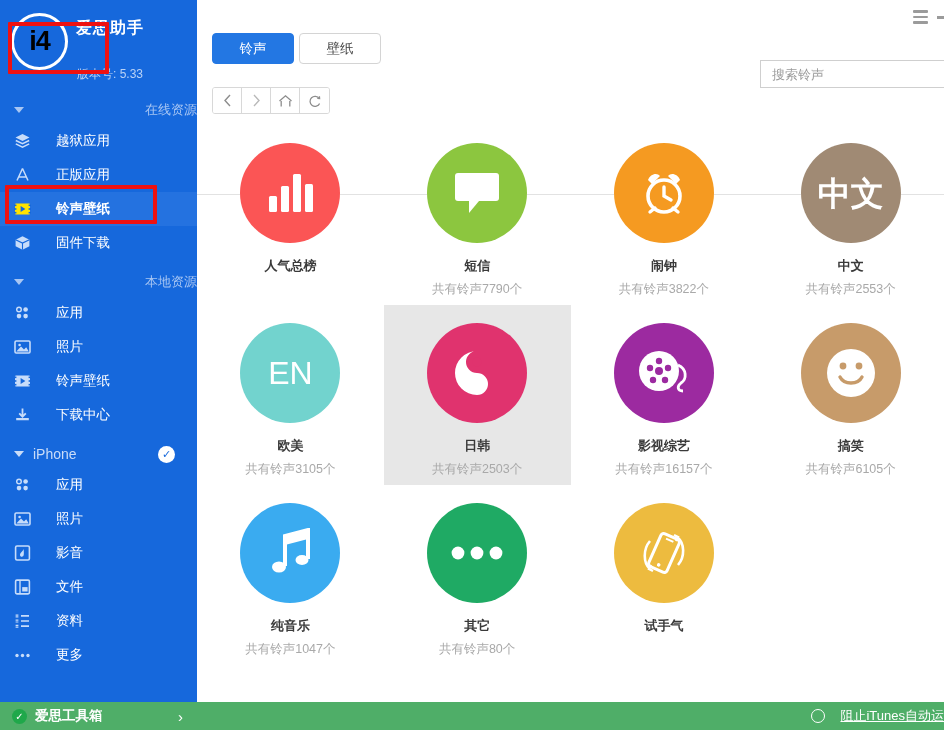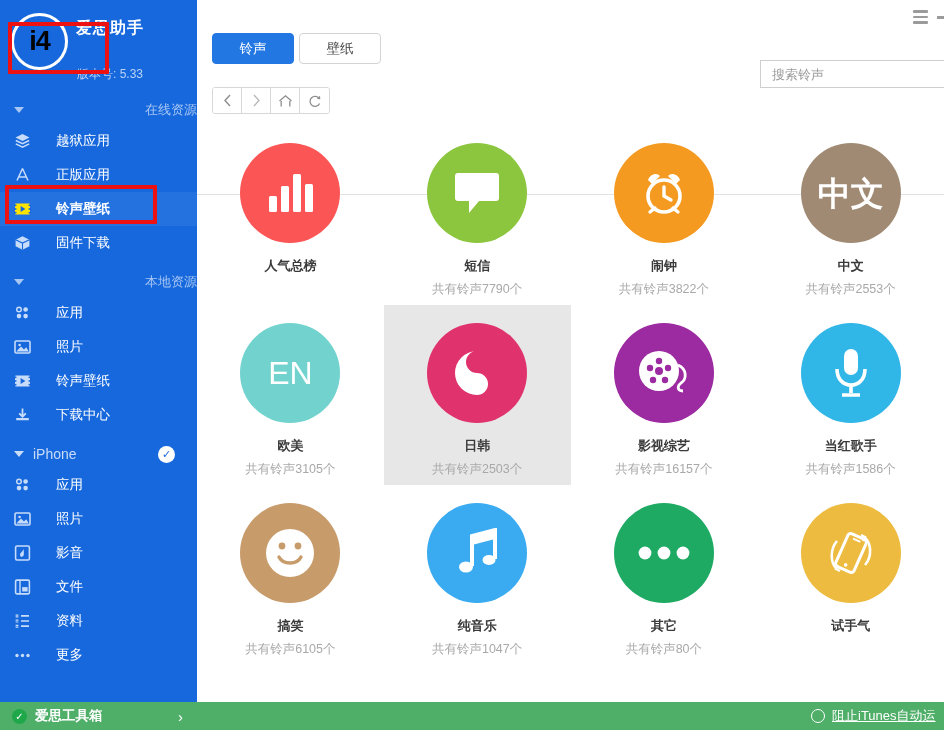--- a/index.html
+++ b/index.html
@@ -205,20 +205,21 @@
   }
   #statusbar .sb-radio {
     width: 14px; height: 14px; border-radius: 50%;
     border: 1.5px solid #ffffff; margin-right: 7px;
   }
   #statusbar .sb-lbl {
     color: #ffffff; font-size: 13px;
     text-decoration: underline;
     white-space: nowrap; overflow: hidden;
     width: 112px;
+    text-align: right;
   }
 </style>
 </head>
 <body>
 
 <div id="app">
 
   <div id="sidebar">
 
     <div class="brand">
@@ -524,34 +525,20 @@
                 <circle cx="31" cy="19" r="3.2" fill="#9c2aa0"></circle>
                 <circle cx="13" cy="19" r="3.2" fill="#9c2aa0"></circle>
                 <circle cx="16" cy="31" r="3.2" fill="#9c2aa0"></circle>
                 <circle cx="28" cy="31" r="3.2" fill="#9c2aa0"></circle>
                 <path d="M41 16 C50 20 50 30 44 34 C40 37 40 42 46 42" stroke="#ffffff" stroke-width="2.8" fill="none"></path>
               </svg>
             </span>
           </div>
           <div class="cell-name">影视综艺</div>
           <div class="cell-count">共有铃声16157个</div>
-        </div>
-        <div class="cell">
-          <div class="circle" style="background:#31b6e8;">
-            <span style="display:flex;align-items:center;justify-content:center;">
-              <svg width="38" height="52" viewBox="0 0 38 52">
-                <rect x="12" y="2" width="14" height="26" rx="7" fill="#ffffff"></rect>
-                <path d="M5 22 C5 33 12 38 19 38 C26 38 33 33 33 22" stroke="#ffffff" stroke-width="3.6" fill="none"></path>
-                <path d="M19 38 L19 46" stroke="#ffffff" stroke-width="3.6"></path>
-                <path d="M10 48 L28 48" stroke="#ffffff" stroke-width="3.6"></path>
-              </svg>
-            </span>
-          </div>
-          <div class="cell-name">当红歌手</div>
-          <div class="cell-count">共有铃声1586个</div>
         </div>
         <div class="cell">
           <div class="circle" style="background:#c79b6a;">
             <span style="display:flex;align-items:center;justify-content:center;">
               <svg width="52" height="52" viewBox="0 0 52 52">
                 <circle cx="26" cy="26" r="24" fill="#ffffff"></circle>
                 <circle cx="18" cy="19" r="3.4" fill="#c79b6a"></circle>
                 <circle cx="34" cy="19" r="3.4" fill="#c79b6a"></circle>
                 <path d="M15 30 C19 38 33 38 37 30" stroke="#c79b6a" stroke-width="3.4" fill="none" stroke-linecap="round"></path>
               </svg>

